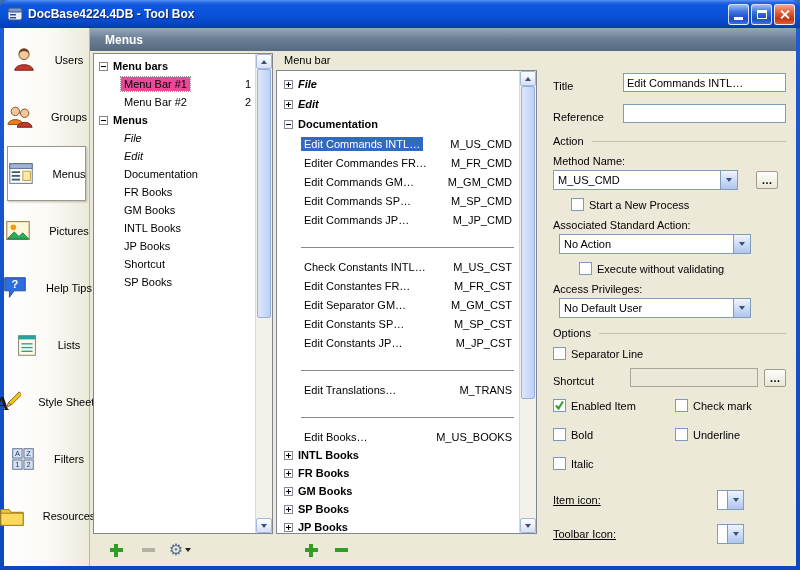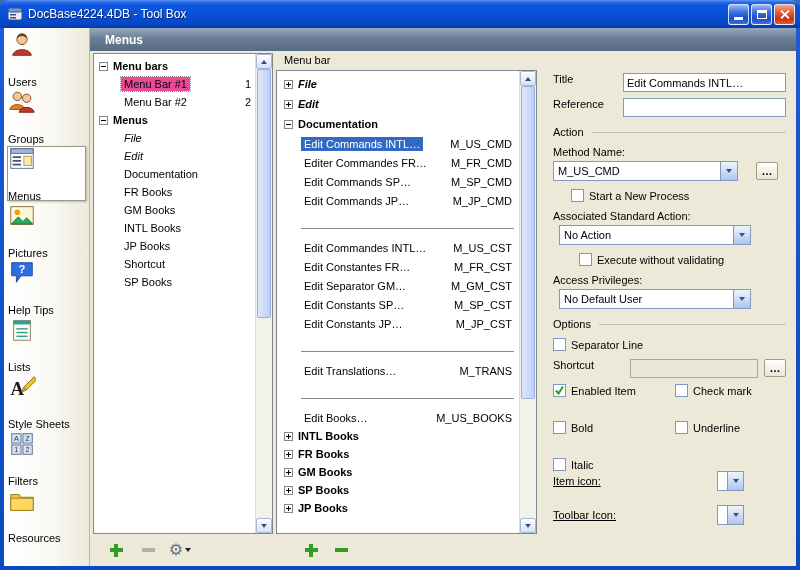--- a/index.html
+++ b/index.html
@@ -5,38 +5,38 @@
   html,body{margin:0;padding:0;width:800px;height:570px;overflow:hidden;}
   body{font-family:"Liberation Sans",sans-serif;font-size:11px;color:#000;background:#3a6ea5;}
 
   
   .window{width:800px;height:570px;display:flex;flex-direction:column;box-sizing:border-box;
     border-radius:8px 8px 0 0;overflow:hidden;
     background:linear-gradient(180deg,#1e5cd8,#0b49c0);}
   .titlebar{height:28px;flex:none;display:flex;align-items:center;gap:5px;padding:0 5px 0 7px;
     background:linear-gradient(180deg,#5a96f2 0%,#2a6ae8 8%,#0c55de 20%,#0a52da 50%,#0748c8 80%,#0540b2 96%,#033a9e 100%);
     border-radius:8px 8px 0 0;}
-  .title-text{flex:1;color:#fff;font-weight:normal;font-size:12px;text-shadow:1px 1px 1px rgba(8,28,88,.85);
+  .title-text{flex:1;color:#fff;font-weight:bold;font-size:12px;text-shadow:1px 1px 1px rgba(8,28,88,.85);
     white-space:nowrap;overflow:hidden;}
   .tb-btns{display:flex;gap:2px;}
   .tb-btn{position:relative;width:21px;height:21px;border-radius:3px;border:1px solid rgba(255,255,255,.8);box-sizing:border-box;}
   .tb-min,.tb-max{background:linear-gradient(180deg,#9dbcf7 0%,#3b6fe0 38%,#1d4cc0 72%,#3b6fe0 100%);}
   .tb-close{background:linear-gradient(180deg,#f2a88e 0%,#e0603a 38%,#c03612 72%,#de5c36 100%);}
   .glyph-min{position:absolute;left:5px;bottom:4px;width:9px;height:3px;background:#fff;}
   .glyph-max{position:absolute;left:5px;top:5px;width:10px;height:9px;border:1px solid #fff;border-top:3px solid #fff;box-sizing:border-box;}
   .x-icon{position:absolute;left:4px;top:4px;width:11px;height:11px;}
   .x-icon::before,.x-icon::after{content:"";position:absolute;left:5px;top:0;width:2px;height:11px;background:#fff;}
   .x-icon::before{transform:rotate(45deg);} .x-icon::after{transform:rotate(-45deg);}
   .window-body{flex:1;min-height:0;margin:0 4px 4px;background:#ece9d8;display:flex;}
 
   
   .sidebar{width:85px;flex:none;border-right:1px solid #b9b6a5;
     background:linear-gradient(90deg,#ffffff 0%,#faf9f4 55%,#eceadb 100%);
     display:flex;flex-direction:column;align-items:center;padding-top:4px;gap:2px;}
-  .side-item{width:79px;height:55px;display:flex;flex-direction:column;align-items:flex-start;justify-content:center;
+  .side-item{width:79px;height:55px;display:flex;flex-direction:row;align-items:center;justify-content:center;
     gap:17px;border:1px solid transparent;box-sizing:border-box;}
   .side-item.selected{background:#fff;border-color:#9b988a;box-shadow:1px 1px 2px rgba(110,105,85,.4);}
   .side-label{font-size:11px;white-space:nowrap;}
   .side-icon svg{display:block;}
 
   
   .main{flex:1;min-width:0;display:flex;flex-direction:column;}
   .main-header{height:23px;flex:none;display:flex;align-items:center;padding-left:15px;color:#fff;
     font-weight:bold;font-size:12px;
     background:linear-gradient(180deg,#97a9bd 0%,#6c7f96 45%,#54born 0,#556a83 100%);
@@ -79,21 +79,21 @@
   .t2-menu.small{height:18px;}
   .t2-item{height:19px;padding-left:24px;}
   .t2-name{padding:1px 3px;}
   .t2-item.sel .t2-name{background:#316ac5;color:#fff;}
   .t2-ref{margin-left:auto;padding-right:7px;}
   .t2-sep{height:28px;position:relative;}
   .t2-sep::before{content:"";position:absolute;left:24px;right:5px;top:18px;border-top:1px solid #8a8a8a;}
 
   
   .props{flex:1;min-width:0;padding:22px 10px 0 16px;box-sizing:border-box;overflow:hidden;}
-  .prow{display:flex;align-items:flex-start;margin-bottom:6px;}
+  .prow{display:flex;align-items:flex-end;margin-bottom:12px;}
   .xp-input{width:163px;height:19px;margin-left:auto;border:1px solid #7f9db9;background:#fff;padding:0 3px;
     font:11px "Liberation Sans",sans-serif;box-sizing:border-box;}
   .xp-input:disabled{background:#ebe8da;border-color:#a9a695;}
   .section{display:flex;align-items:center;margin:9px 0 8px;}
   .section::after{content:"";flex:1;margin-left:8px;border-top:1px solid #c6c2b0;}
   .sublabel{margin:0 0 3px;}
   .combo-row{display:flex;align-items:center;margin-bottom:8px;}
   .combo{height:20px;border:1px solid #7f9db9;background:#fff;display:flex;align-items:center;box-sizing:border-box;}
   .combo.w1{width:185px;}
   .combo.w2{width:192px;margin-left:6px;}
@@ -103,21 +103,21 @@
   .dots-btn{height:18px;min-width:22px;border:1px solid #9f9c8a;border-radius:2px;padding:0 3px;
     background:linear-gradient(180deg,#fefefc,#e9e6d5);font:11px "Liberation Sans",sans-serif;font-weight:bold;
     display:flex;align-items:center;justify-content:center;}
   .combo-row .dots-btn{margin-left:auto;margin-right:8px;}
   .cb-row{display:flex;align-items:center;gap:5px;margin-bottom:8px;}
   .cb-row.ind1{margin-left:18px;} .cb-row.ind2{margin-left:26px;}
   .cb{width:13px;height:13px;flex:none;border:1px solid #7b99c4;background:#fff;box-sizing:border-box;
     display:flex;align-items:center;justify-content:center;}
   .shortcut-row .xp-input{width:128px;}
   .shortcut-row .dots-btn{margin-left:6px;}
-  .opt-grid{display:grid;grid-template-columns:122px auto;row-gap:24px;margin:2px 0 0;}
+  .opt-grid{display:grid;grid-template-columns:122px auto;row-gap:16px;margin:2px 0 20px;}
   .opt-cell{display:flex;align-items:center;gap:5px;}
   .icon-row{display:flex;align-items:center;margin-bottom:14px;text-decoration:underline;}
   .mini-combo{width:27px;height:20px;margin-left:auto;margin-right:42px;border:1px solid #7f9db9;background:#fff;
     display:flex;box-sizing:border-box;}
   .mini-combo .combo-btn{width:15px;margin-left:auto;}
 
   
   .icon-btn{width:22px;height:22px;border:none;background:transparent;display:flex;align-items:center;justify-content:center;padding:0;}
   .plus-g{position:relative;width:13px;height:13px;}
   .plus-g::before{content:"";position:absolute;left:4.5px;top:0;width:4px;height:13px;background:#2f9e23;}
@@ -359,30 +359,34 @@
               </div>
               <div class="trow t2-item sel">
                 <span class="t2-name">Edit Commands INTL…</span>
                 <span class="t2-ref">M_US_CMD</span>
               </div>
               <div class="trow t2-item">
                 <span class="t2-name">Editer Commandes FR…</span>
                 <span class="t2-ref">M_FR_CMD</span>
               </div>
               <div class="trow t2-item">
+                <span class="t2-name">Edit Commands GM…</span>
+                <span class="t2-ref">M_GM_CMD</span>
+              </div>
+              <div class="trow t2-item">
                 <span class="t2-name">Edit Commands SP…</span>
                 <span class="t2-ref">M_SP_CMD</span>
               </div>
               <div class="trow t2-item">
                 <span class="t2-name">Edit Commands JP…</span>
                 <span class="t2-ref">M_JP_CMD</span>
               </div>
               <div class="t2-sep"></div>
               <div class="trow t2-item">
-                <span class="t2-name">Edit Commandes INTL…</span>
+                <span class="t2-name">Check Constants INTL…</span>
                 <span class="t2-ref">M_US_CST</span>
               </div>
               <div class="trow t2-item">
                 <span class="t2-name">Edit Constantes FR…</span>
                 <span class="t2-ref">M_FR_CST</span>
               </div>
               <div class="trow t2-item">
                 <span class="t2-name">Edit Separator GM…</span>
                 <span class="t2-ref">M_GM_CST</span>
               </div>

